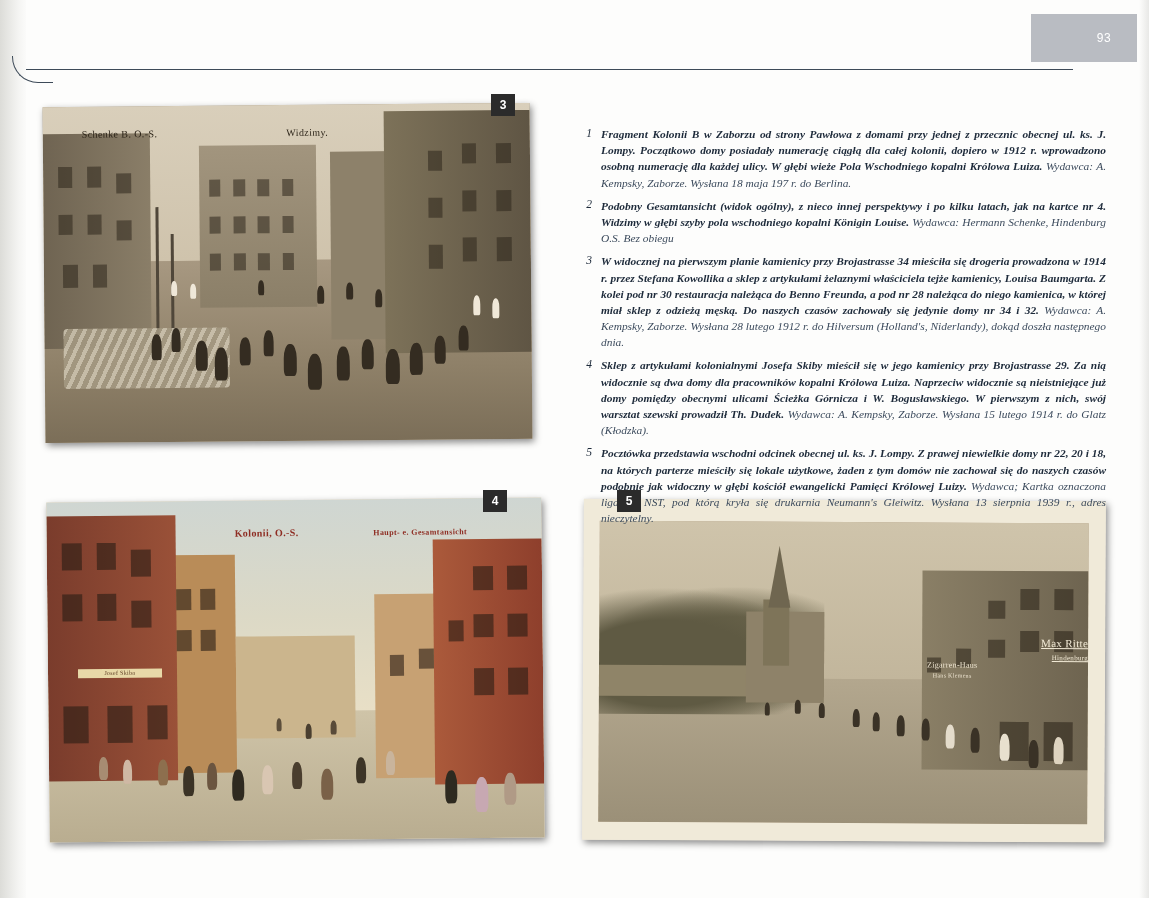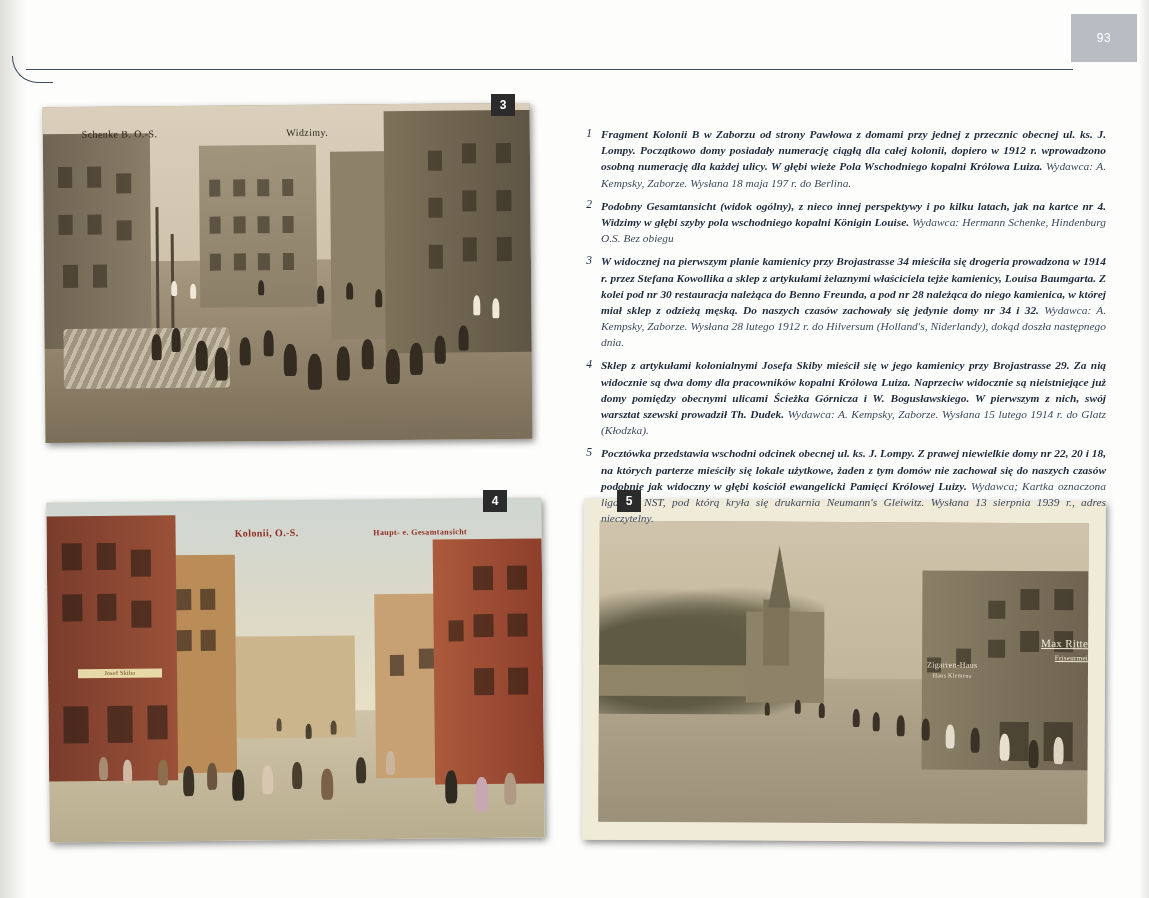--- a/index.html
+++ b/index.html
@@ -41,20 +41,21 @@
     width: 66px;
     height: 48px;
     background: #b9bcc2;
     color: #ffffff;
     font-family: "Liberation Sans", sans-serif;
     font-size: 12px;
     display: flex;
     align-items: center;
     justify-content: center;
     letter-spacing: 0.5px;
+    padding-left: 40px;
   }
 
   .header-rule {
     position: absolute;
     left: 26px;
     right: 76px;
     top: 69px;
     height: 1px;
     background: #3d4a58;
   }
@@ -497,21 +498,21 @@
       <div class="fig" style="left:45%;top:60%;width:6px;height:15px"></div>
       <div class="fig" style="left:40%;top:59%;width:6px;height:14px"></div>
       <div class="fig" style="left:34%;top:60%;width:5px;height:13px"></div>
 
       <div class="shopsign" style="right:20%;top:46%;width:76px;">
         <span>Zigarren-Haus</span><br>
         <span style="font-size:6px">Hans Klemens</span>
       </div>
       <div class="shopsign" style="right:0%;top:38%;width:80px;text-align:right;font-size:11px;color:#f2ead6;text-decoration:underline;">
         <span>Max Ritte</span><br>
-        <span style="font-size:7px">Friseurmei</span>
+        <span style="font-size:7px">Hindenburg</span>
       </div>
     </div>
   </div>
   <div class="fig-tag" style="left:617px; top:490px;">5</div>
 
   <div class="text-block">
 
     <div class="note">
       <div class="note-num">1</div>
       <div class="note-body">

